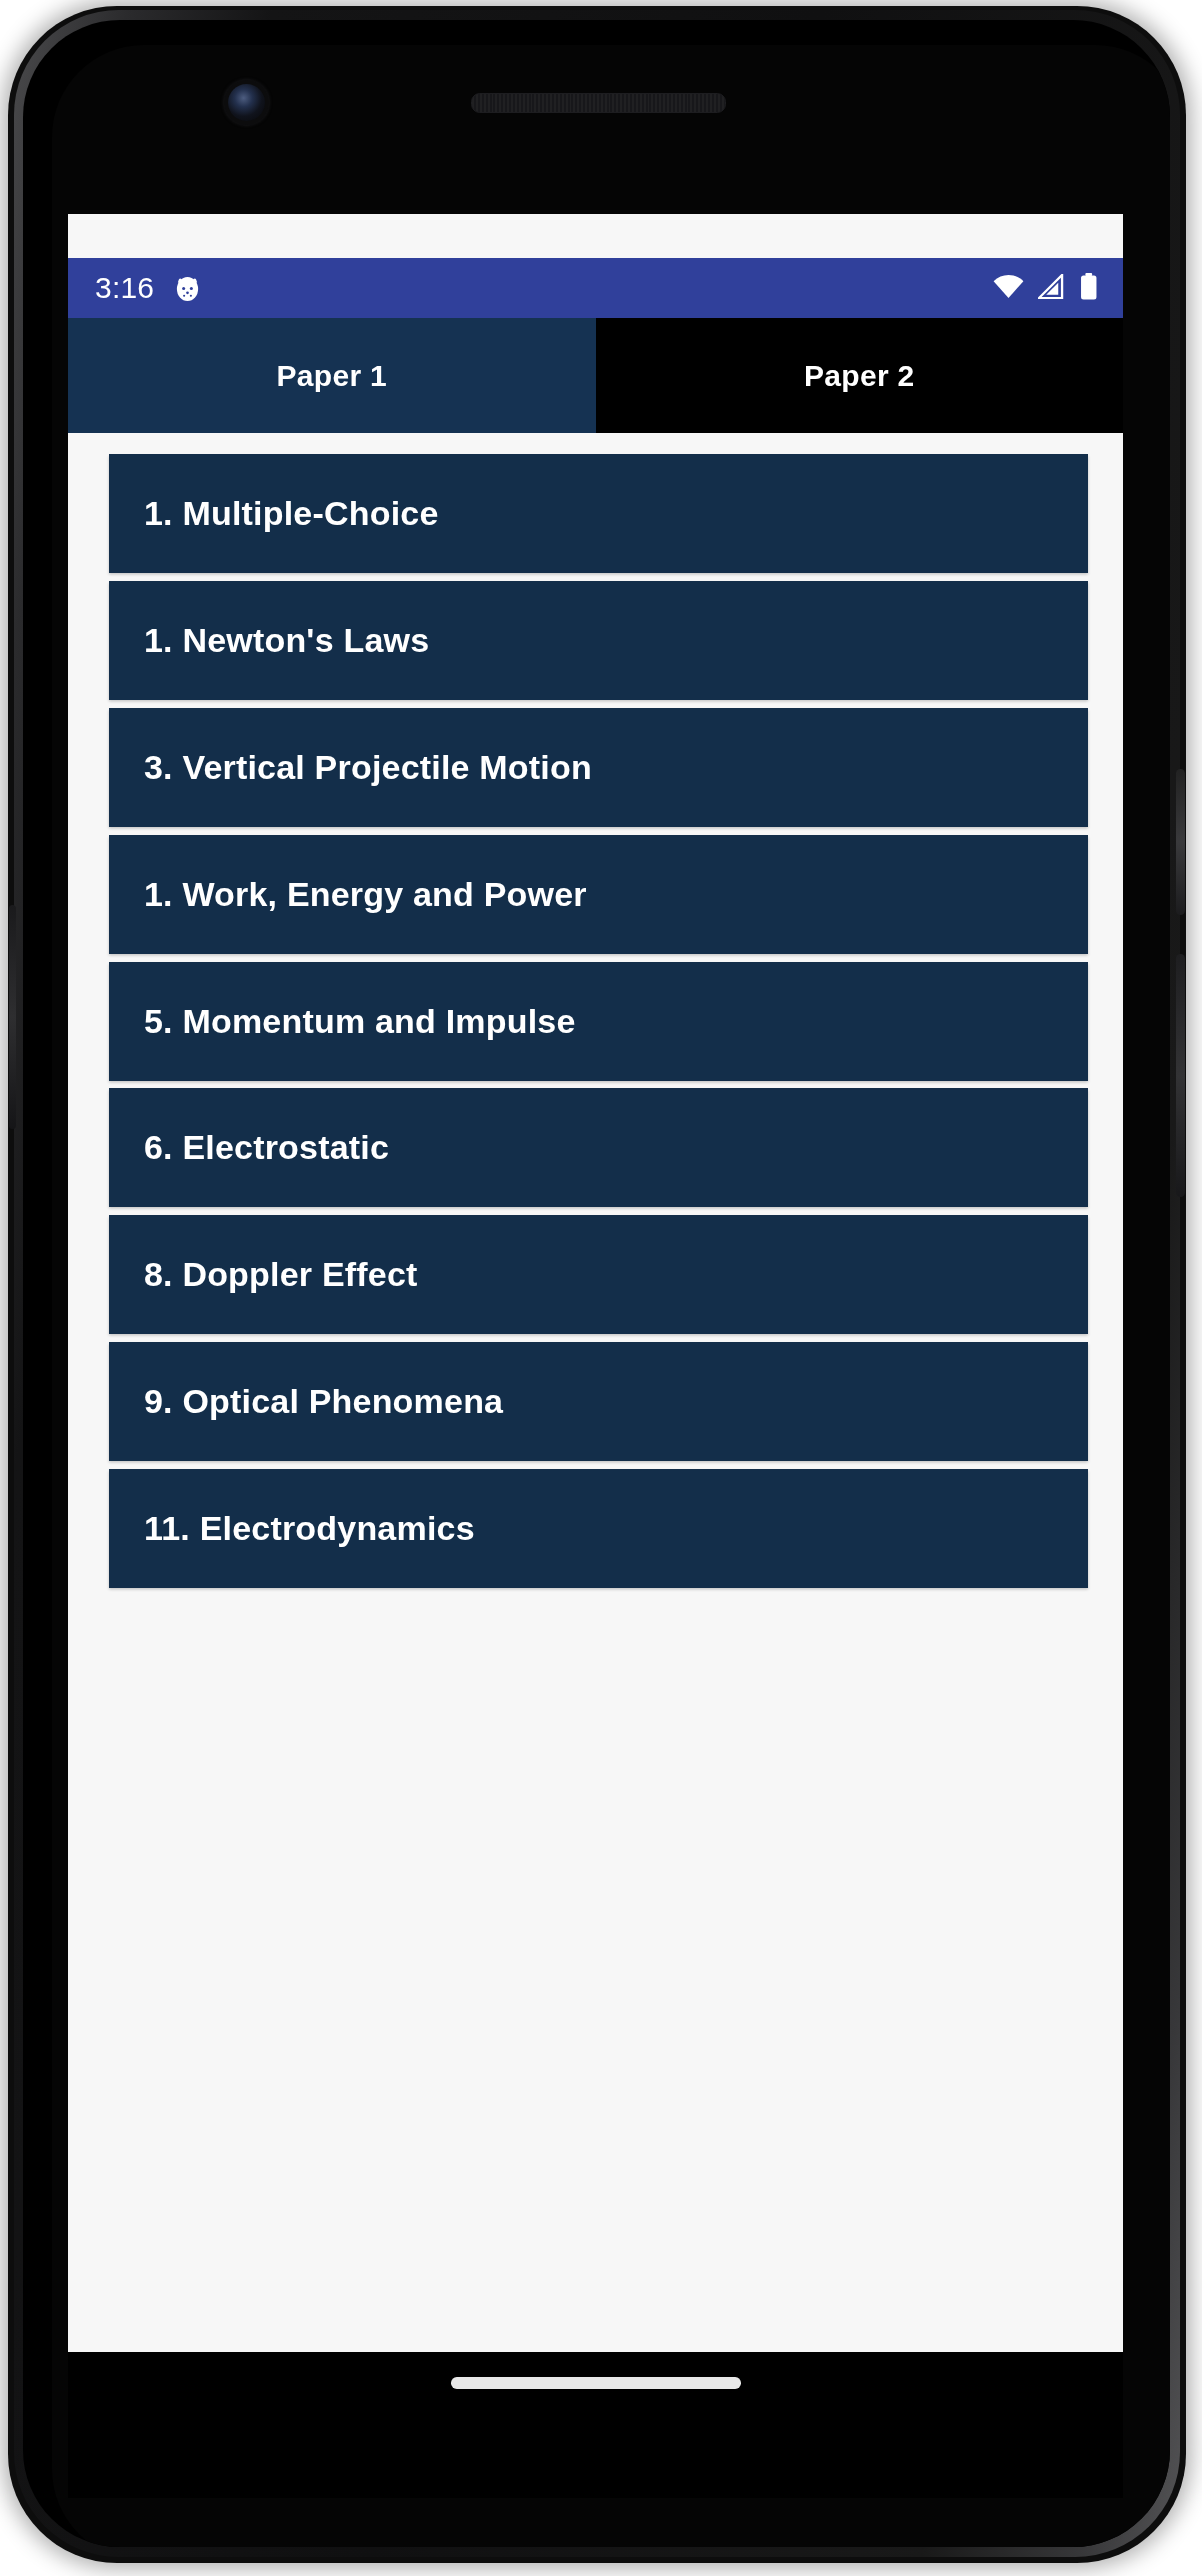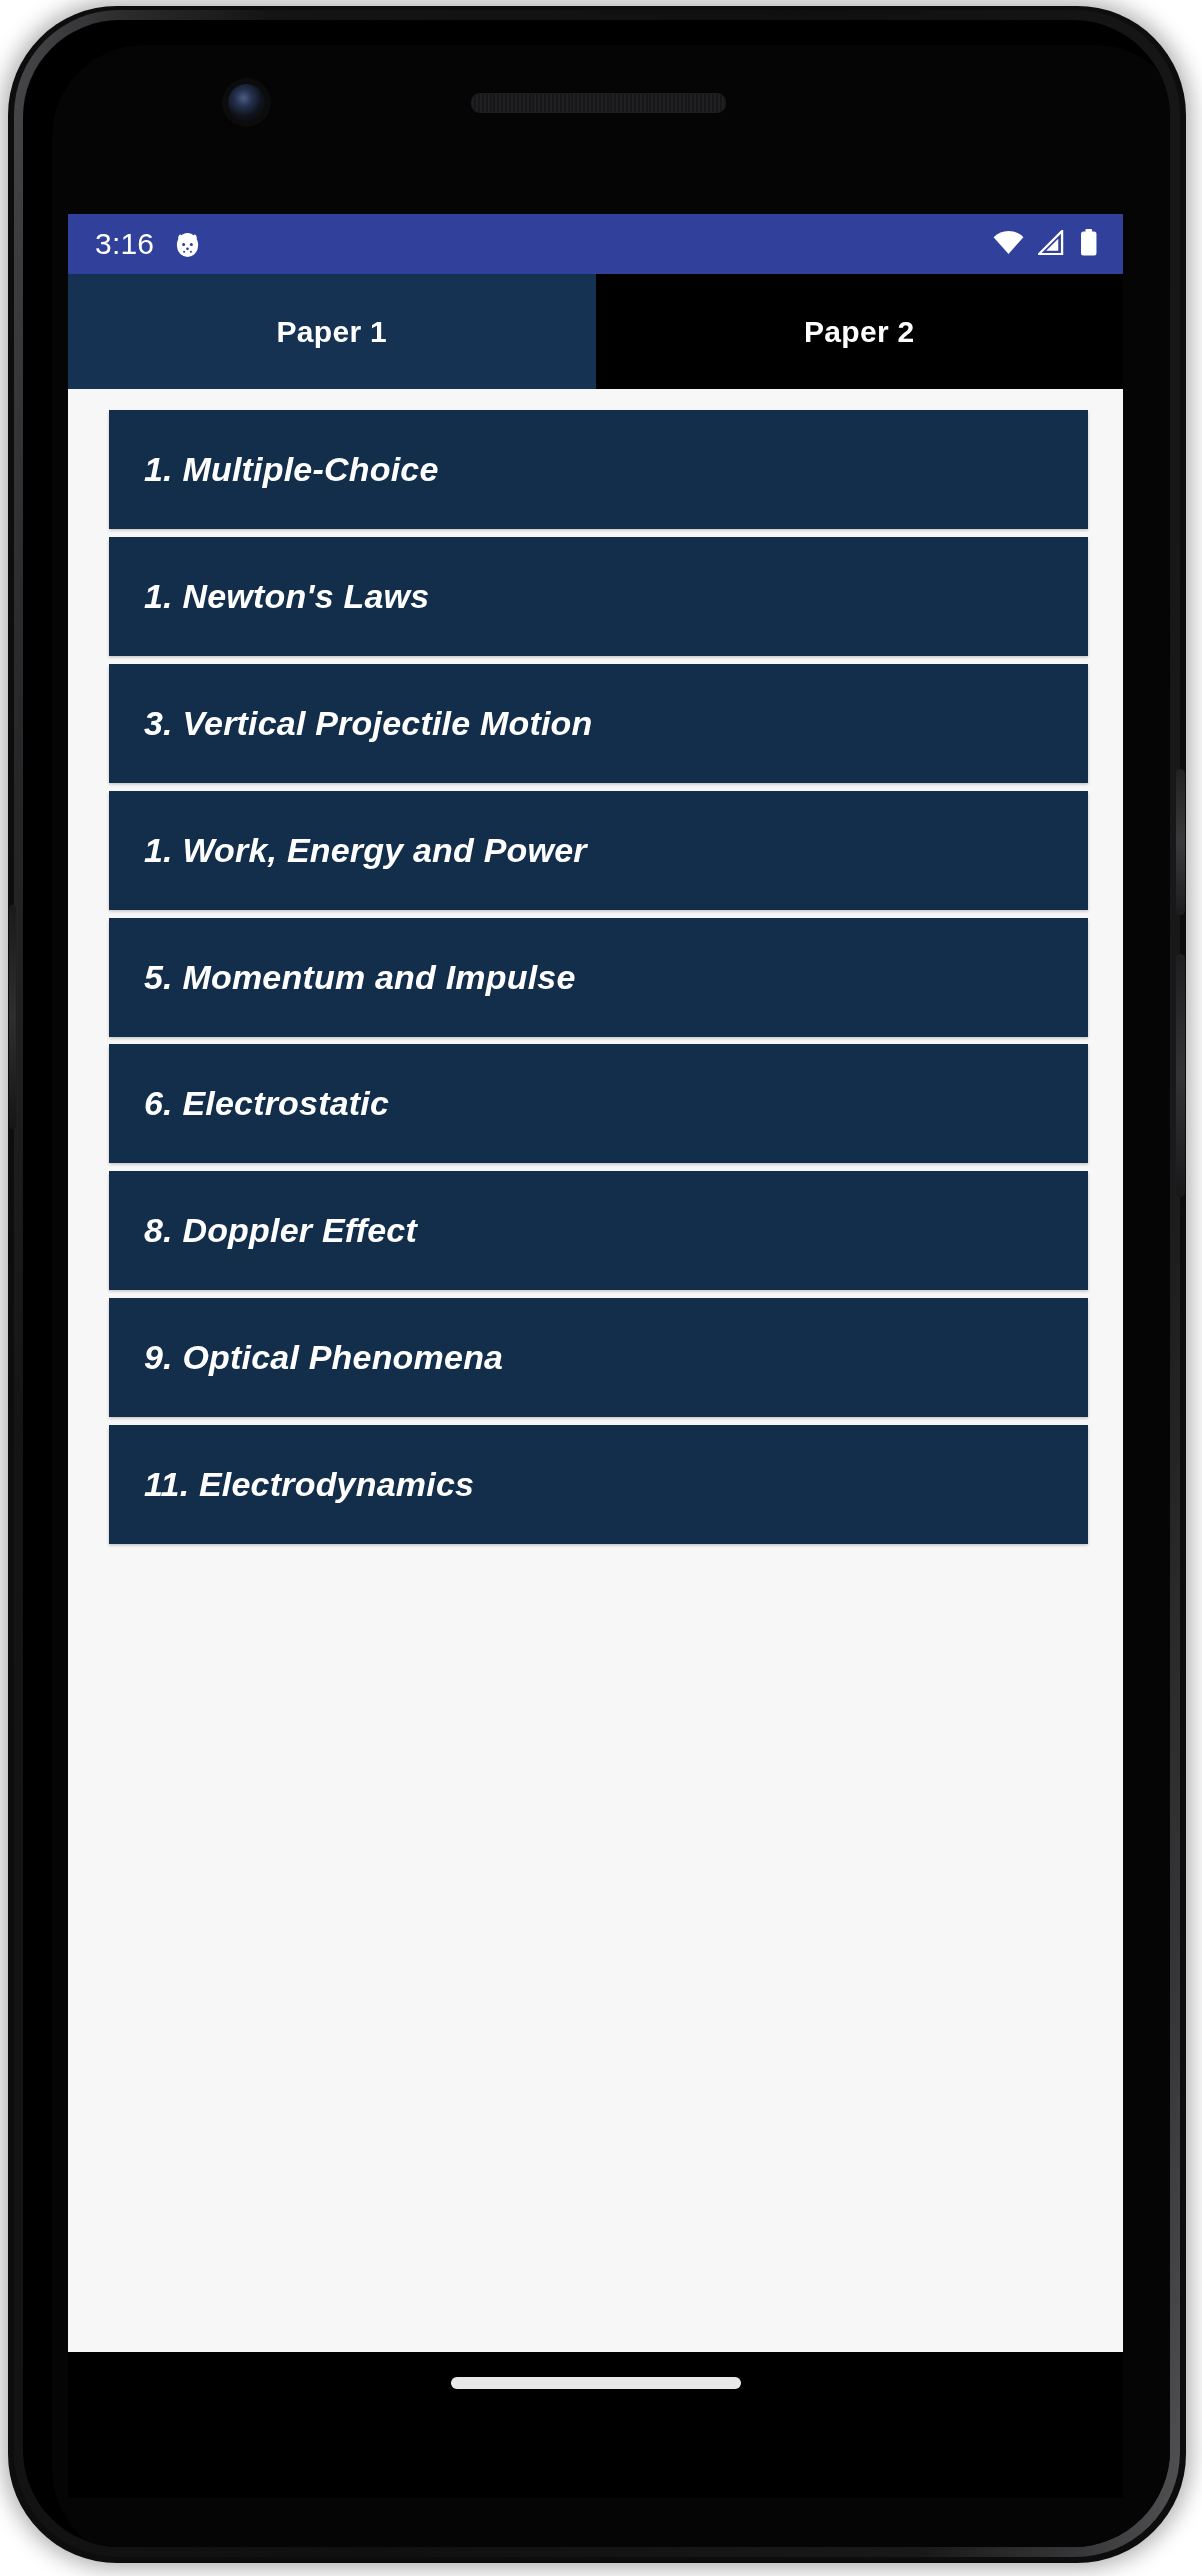--- a/index.html
+++ b/index.html
@@ -130,20 +130,21 @@
   
   .statusbar {
     position: relative;
     height: 60px;
     background: #30409b;
     display: flex;
     align-items: center;
     justify-content: space-between;
     padding: 0 25px 0 27px;
     box-sizing: border-box;
+    margin-top: 44px;
   }
   .sb-left {
     display: flex;
     align-items: center;
     gap: 19.5px;
   }
   .sb-clock {
     color: #ffffff;
     font-size: 30px;
     letter-spacing: 0.2px;
@@ -205,21 +206,20 @@
     align-items: center;
     padding-left: 35px;
     box-sizing: border-box;
     box-shadow: 0 1.9px 2.9px rgba(0,0,0,0.22);
   }
   .list-item-label {
     color: #ffffff;
     font-size: 34px;
     font-weight: bold;
     letter-spacing: 0.2px;
-    font-style: italic;
   }
 
   
   .navzone {
     position: absolute;
     left: 68px;
     top: 2352px;
     width: 1055px;
     height: 146px;
     background: #000000;

